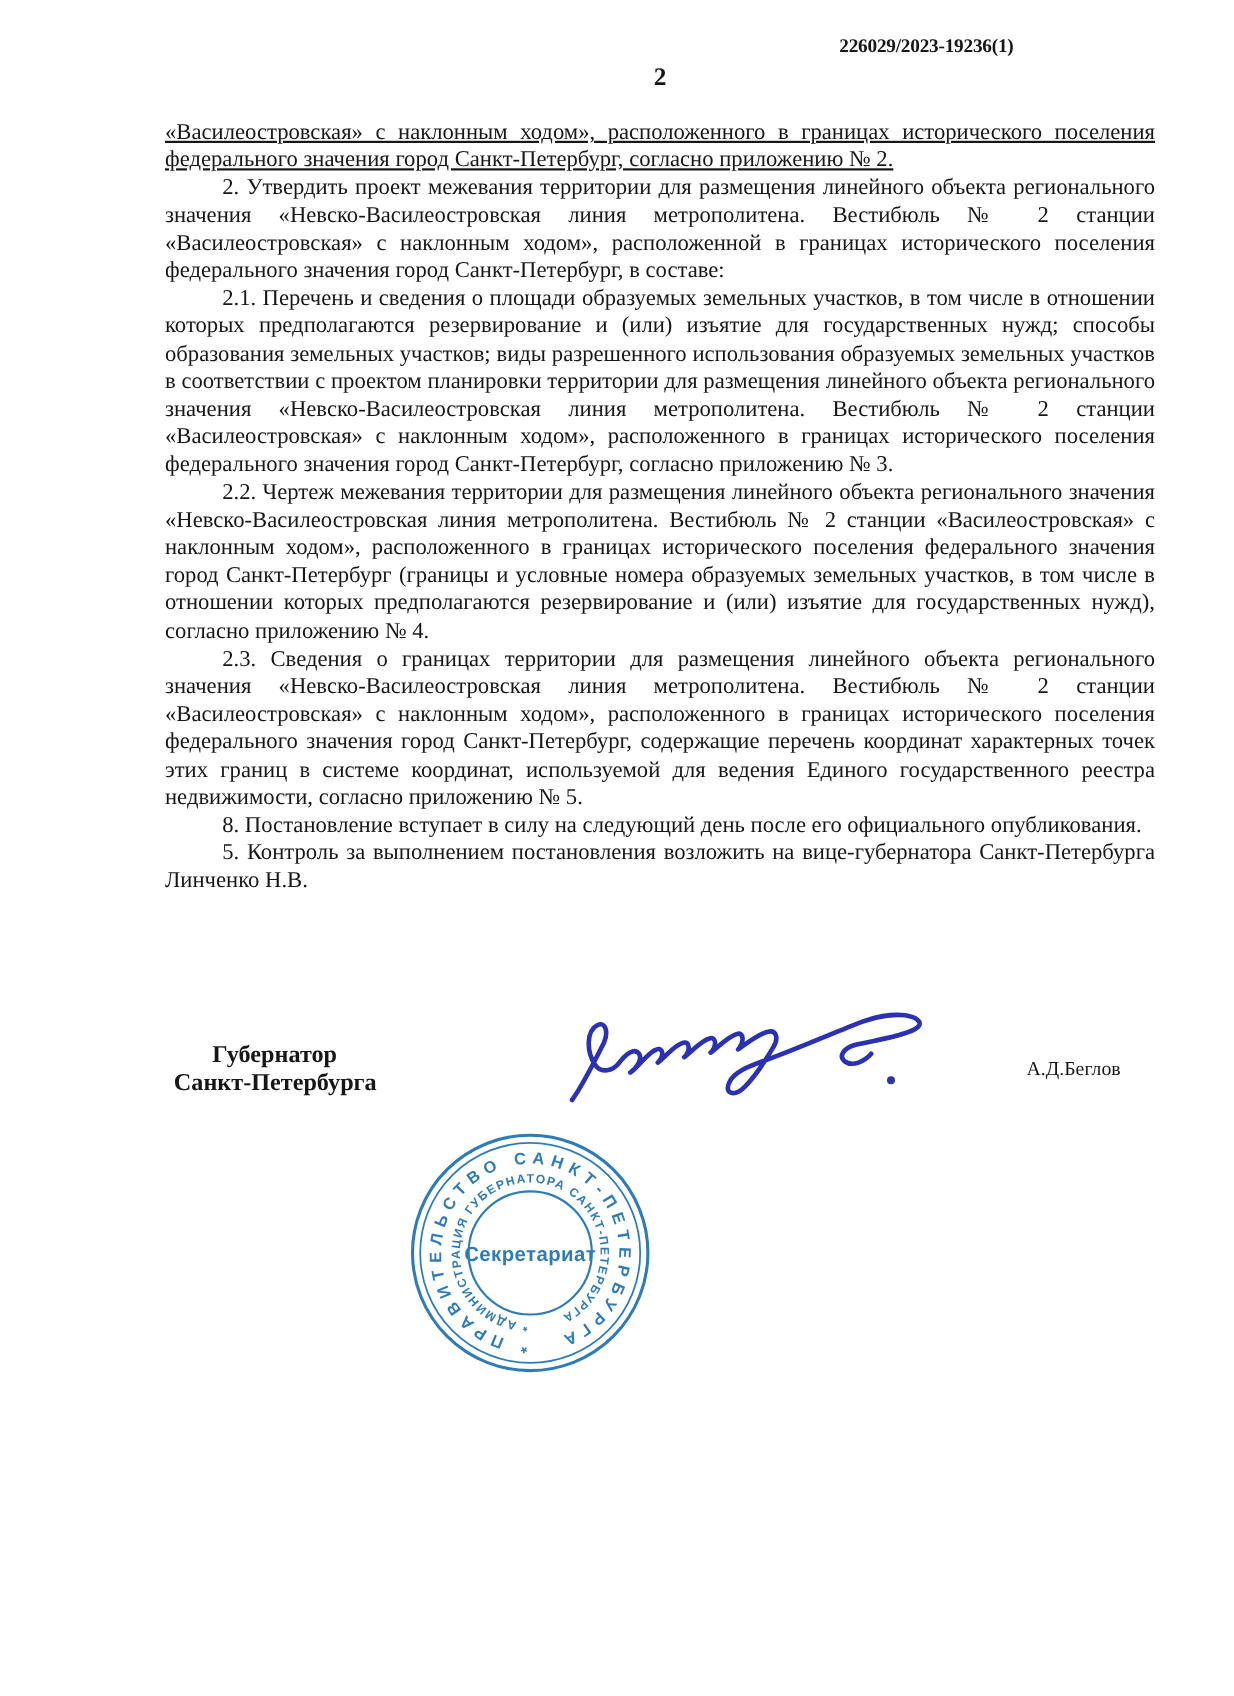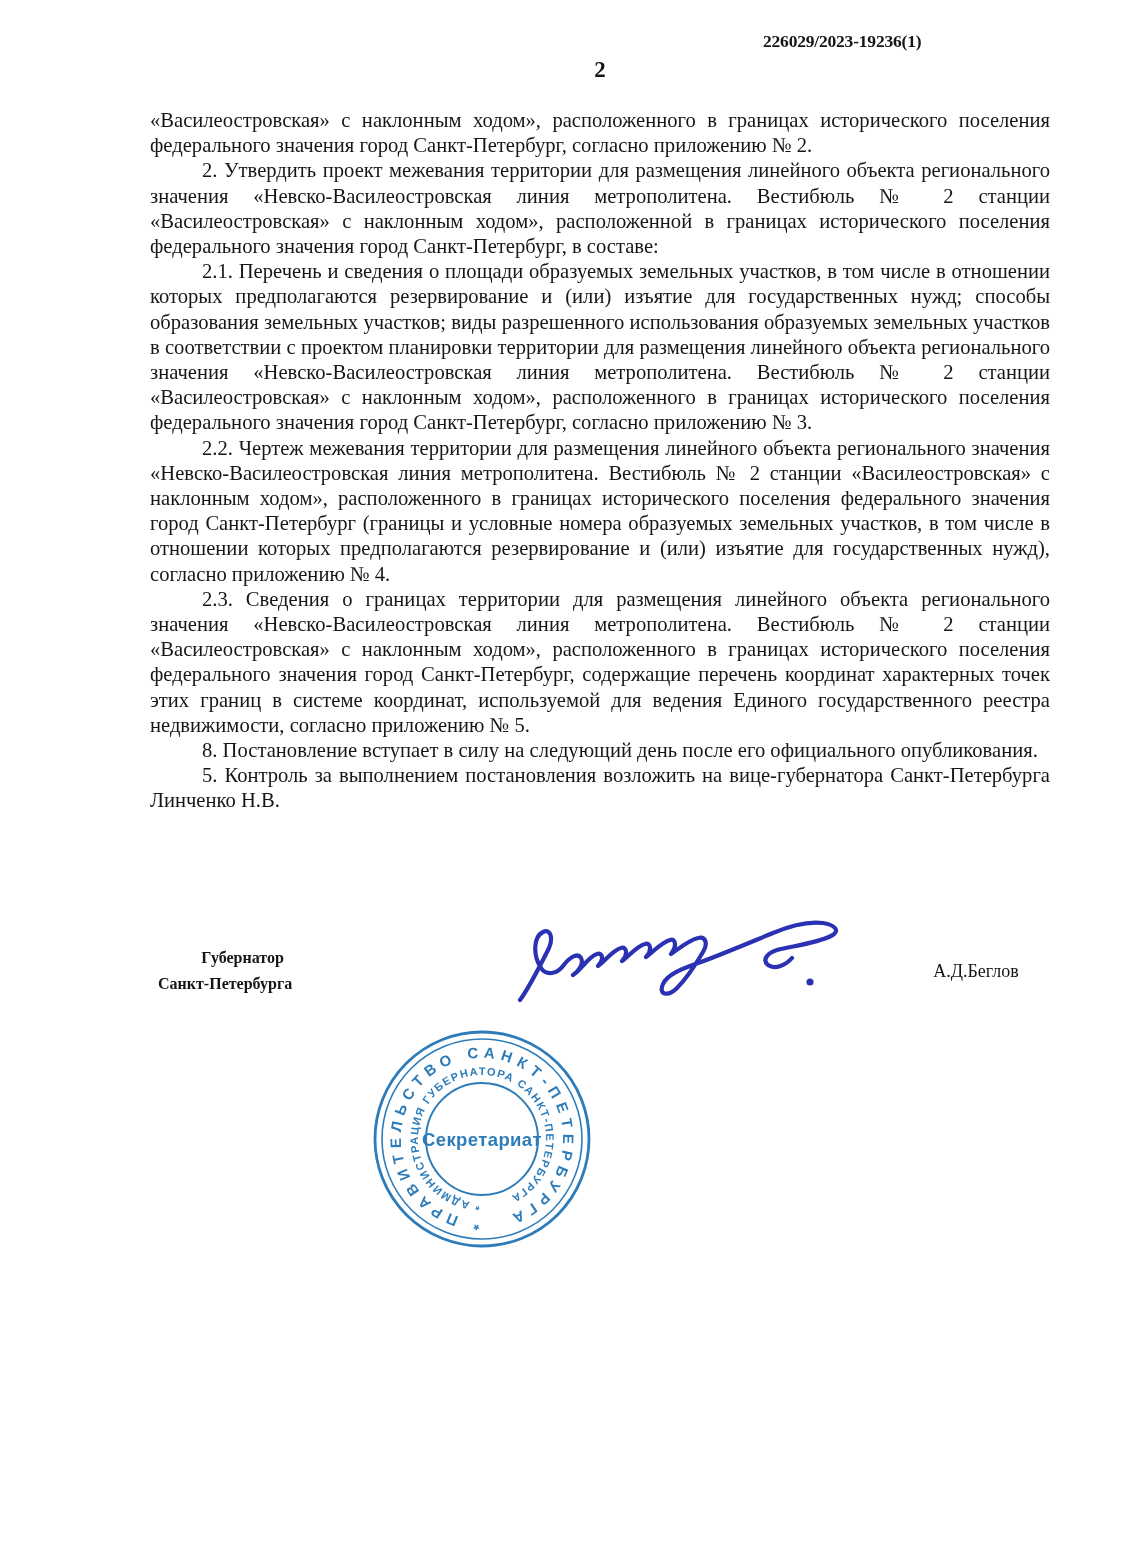--- a/index.html
+++ b/index.html
@@ -30,30 +30,29 @@
   .body-text {
     position:absolute;
     top:108px; left:150px;
     width:900px;
     font-size:20.6px;
     line-height:25.2px;
     text-align:justify;
     text-justify:inter-word;
   }
   .body-text p { margin:0; text-indent:52px; }
-  .body-text p.no-indent { text-indent:0; }
+  .body-text p.no-indent { text-indent:0;text-decoration:underline; }
 
   .sig-title {
     position:absolute;
     top:945px; left:158px;
-    font-size:16px;
+    font-size:22px;
     font-weight:bold;
     line-height:25.5px;
     white-space:nowrap;
-    text-align:center;
   }
   .sig-title .l1 { padding-left:35px; }
   .sig-name {
     position:absolute;
     top:961px; left:905px; width:142px;
     text-align:center;
     font-size:18px;
     font-weight:normal;
     white-space:nowrap;
   }

